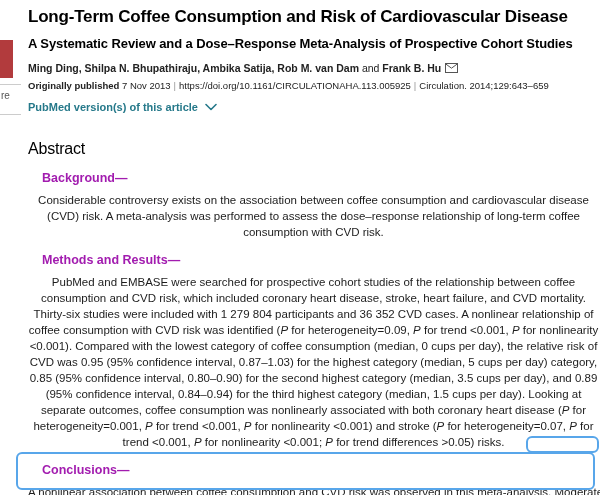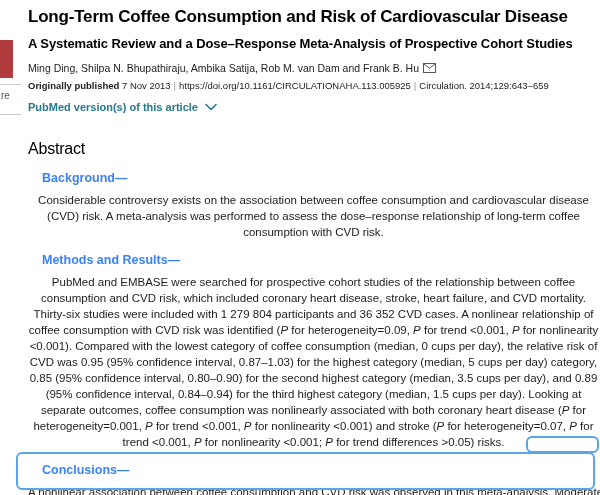--- a/index.html
+++ b/index.html
@@ -38,21 +38,21 @@
   .subtitle {
     margin-top: 10px;
     font-size: 13px; line-height: 1.15;
     font-weight: bold; color: #000000;
     letter-spacing: -0.1px;
   }
   .authors {
     margin-top: 10px;
     font-size: 10.5px; color: #222222;
   }
-  .authors b { font-weight: normal; }
+  .authors b { font-weight: bold; }
   .email-icon { display: inline-block; margin-left: 4px; vertical-align: -1px; }
   .publine {
     margin-top: 5px;
     font-size: 9.5px; color: #222222;
   }
   .publine b { font-weight: bold; }
   .publine .sep { color: #999999; padding: 0 3px; }
   .other-versions {
     margin-top: 10px;
     font-size: 11px; font-weight: bold;
@@ -61,21 +61,21 @@
   }
   .chevron-icon { display: inline-block; }
 
   .abstract-h {
     margin-top: 25px;
     font-size: 16px; font-weight: normal; color: #000000;
     letter-spacing: -0.2px;
   }
   .section-h {
     margin-top: 13px;
-    font-size: 12.5px; font-weight: bold; color: #3b82f6; padding-left: 14px;
+    font-size: 12.5px; font-weight: bold; color: #a21caf; padding-left: 14px;
   }
   .para {
     margin-top: 7px;
     font-size: 11.5px; line-height: 16px;
     color: #1c1c1c;
     text-align: center;
   }
   .para i { font-style: italic; }
   .concl-line { font-size: 11.5px; line-height: 16px; white-space: nowrap; }
   .concl { margin-top: 7px; }

